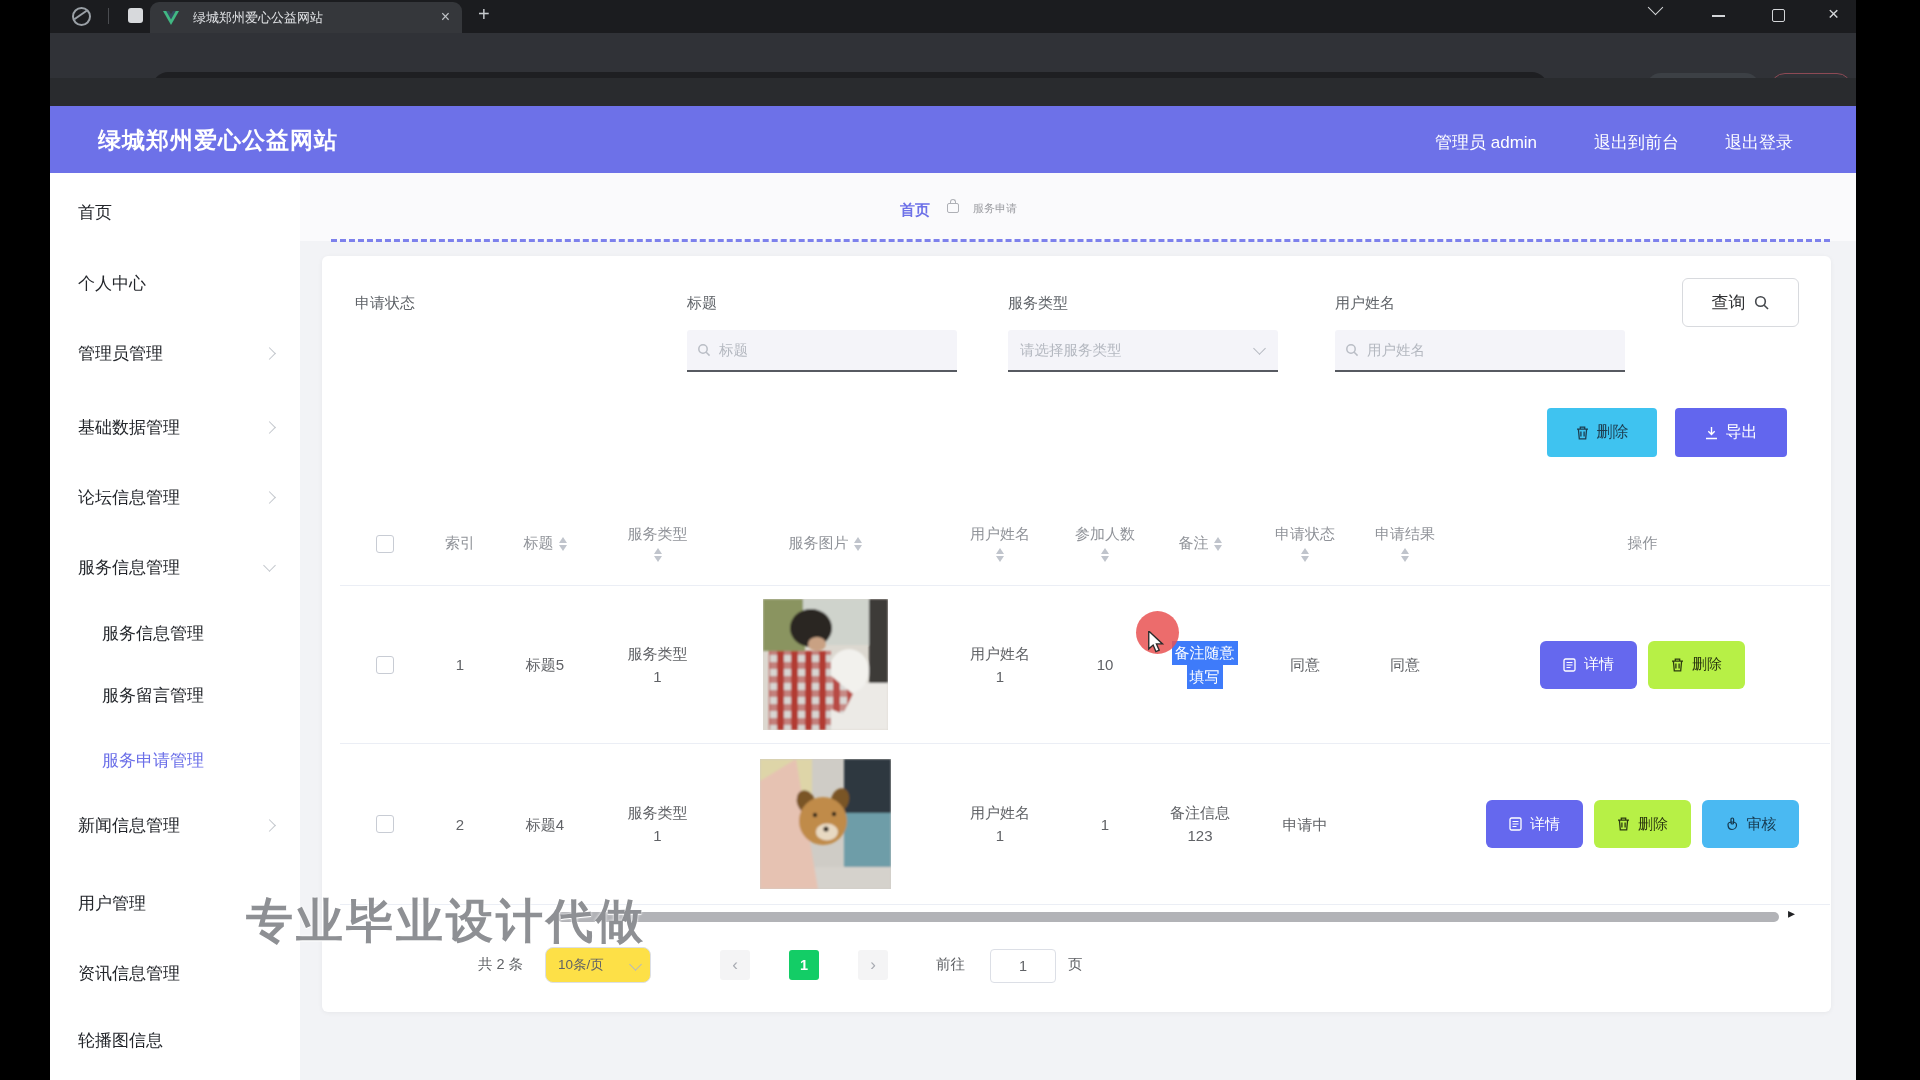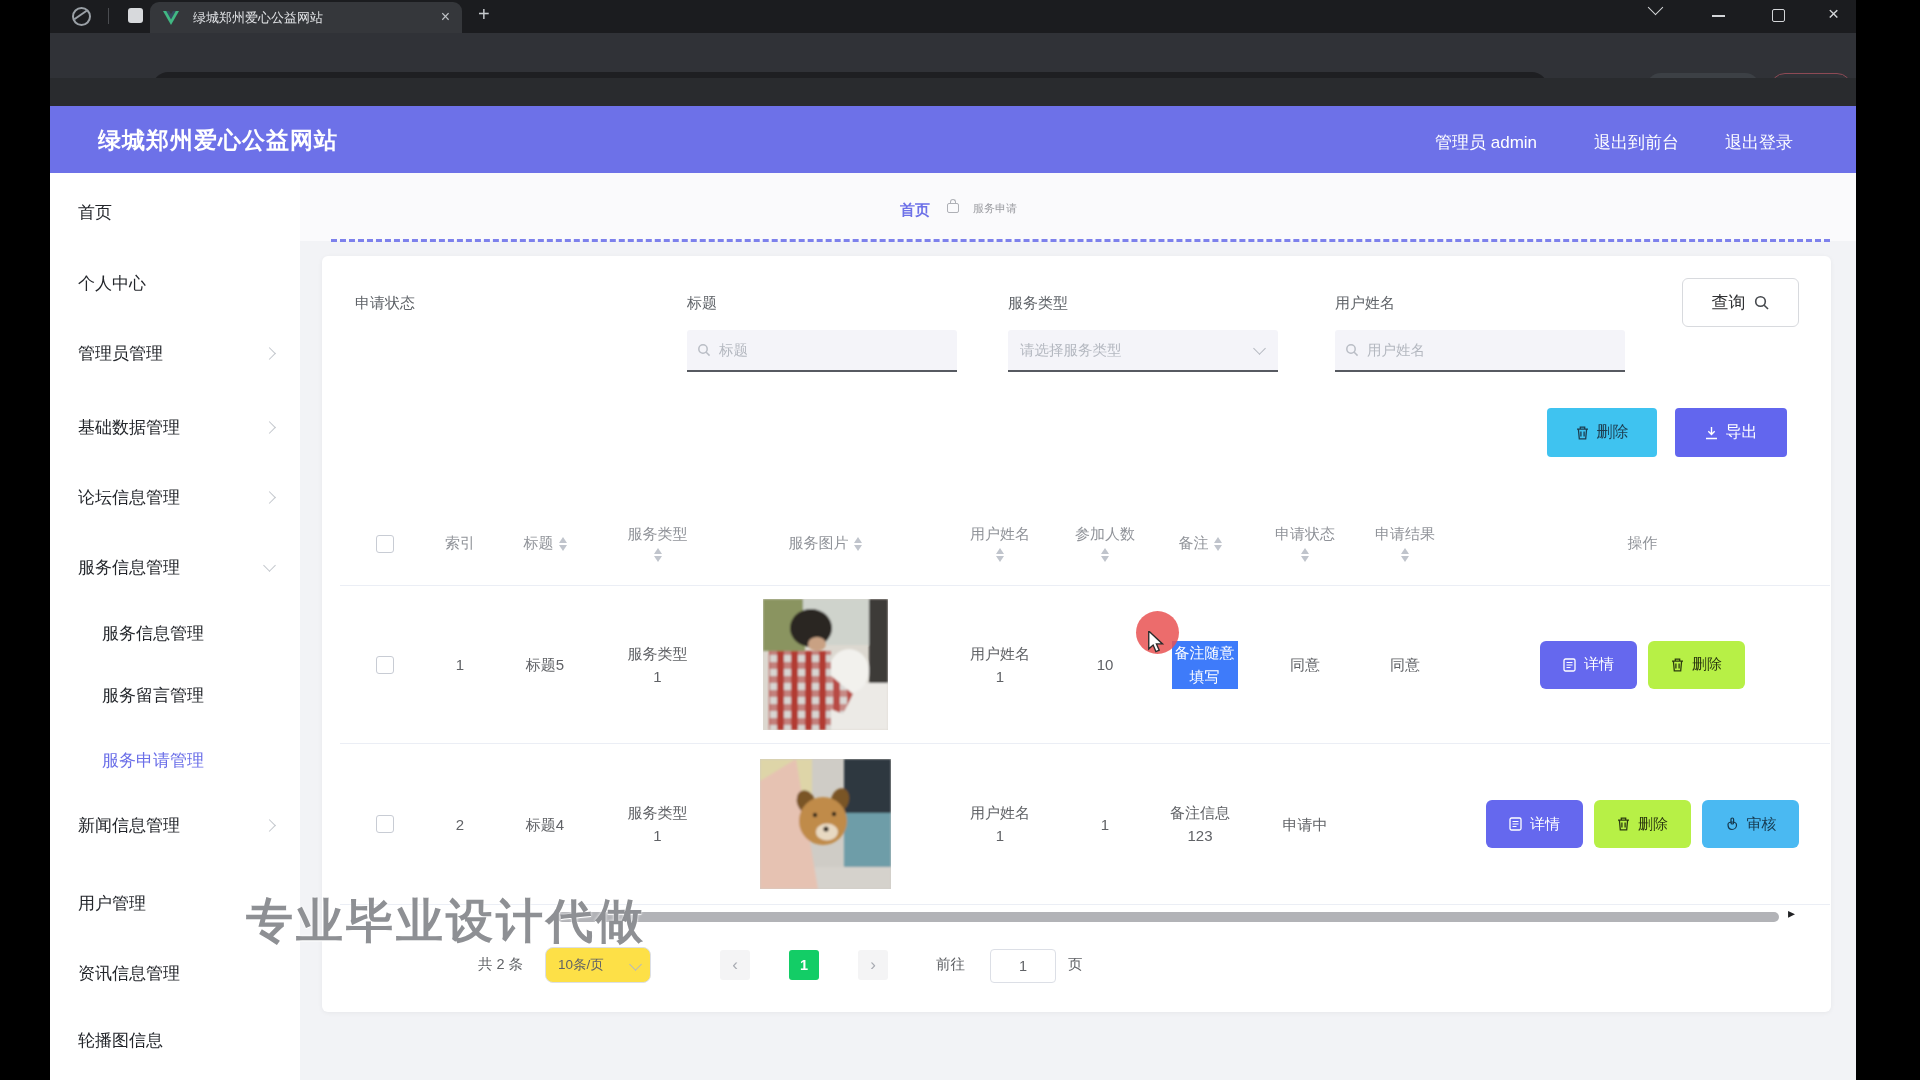--- a/index.html
+++ b/index.html
@@ -91,21 +91,21 @@
   .th,.td{display:flex;align-items:center;justify-content:center;text-align:center;}
   .th{color:#909399;font-size:15px;gap:5px;}
   .th.stack{flex-direction:column;gap:4px;}
   .td{color:#606266;font-size:15px;line-height:23px;}
   .sort{display:flex;flex-direction:column;gap:2px;}
   .sort i{display:block;width:0;height:0;border-left:4.5px solid transparent;border-right:4.5px solid transparent;}
   .sort .u{border-bottom:6px solid #c0c4cc;}
   .sort .d{border-top:6px solid #c0c4cc;}
   .ckbox{width:16px;height:16px;border:1.5px solid #c8ccd4;border-radius:3px;background:#fff;cursor:pointer;}
   .wrap66{display:inline-block;max-width:68px;}
-  .sel-wrap{display:flex;flex-direction:column;margin-left:9px;}
+  .sel-wrap{display:flex;flex-direction:column;align-items:center;margin-left:9px;}
   .sel-line{background:#3e7bfa;color:#fff;padding:0 3px;line-height:24px;font-size:15px;white-space:nowrap;}
   .abtn{height:48px;min-width:97px;border:none;border-radius:6px;display:inline-flex;align-items:center;justify-content:center;gap:8px;font-size:15px;cursor:pointer;}
   .abtn.detail{background:#6568ee;color:#fff;}
   .abtn.adel{background:#b7f046;color:#2d3a10;}
   .abtn.review{background:#4ab9f2;color:#16384d;}
   .btngroup{display:flex;gap:11px;justify-content:center;width:100%;}
 
   
   #hscroll-thumb{position:absolute;left:557px;top:912px;width:1222px;height:10px;background:#b2b3b7;border-radius:5px;}
   #hscroll-arrow{position:absolute;left:1788px;top:905px;color:#202124;font-size:14px;}

